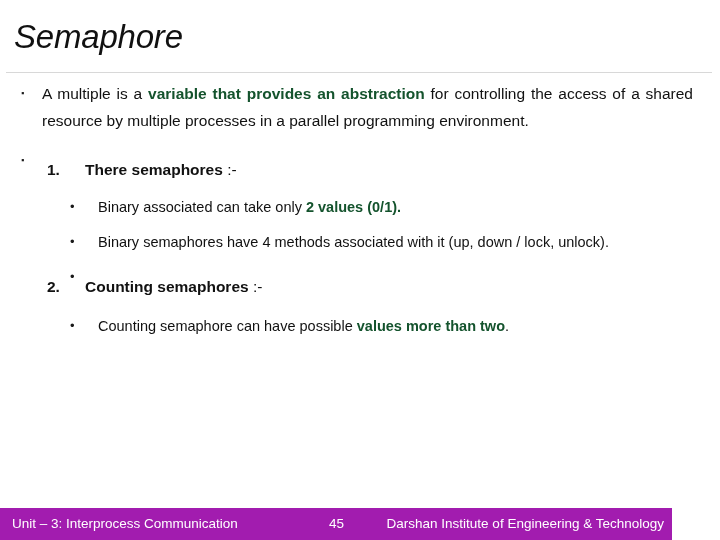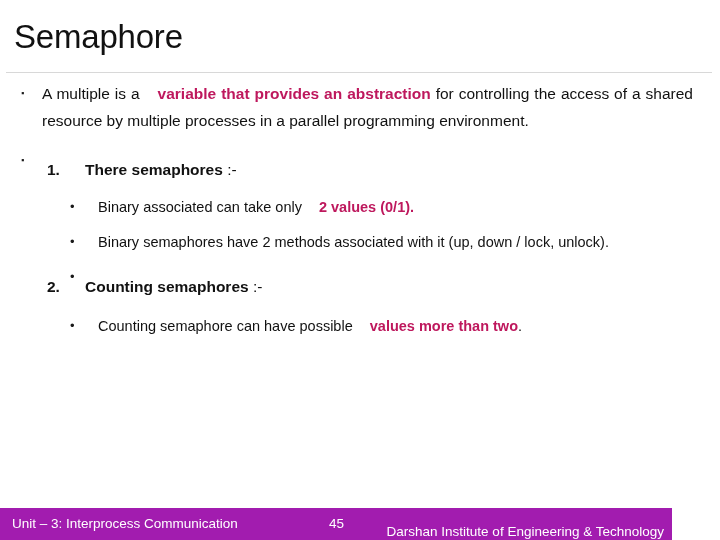--- a/index.html
+++ b/index.html
@@ -32,20 +32,21 @@
   .slide-title {
     position: absolute;
     left: 14px;
     top: 17px;
     font-size: 33px;
     line-height: 40px;
     font-weight: 400;
     letter-spacing: -0.2px;
     color: #111111;
     white-space: nowrap;
+    font-style: italic;
   }
   .title-rule {
     position: absolute;
     left: 6px;
     top: 72px;
     width: 706px;
     height: 1px;
     background: #d8d8d8;
   }
 
@@ -117,23 +118,22 @@
     width: 16px;
     font-size: 13px;
     line-height: 26px;
     color: #1a1a1a;
   }
   .sp-9  { height: 9px; }
   .sp-11 { height: 11px; }
   .sp-13 { height: 13px; }
 
   .red {
-    color: #be185d;
+    color: #14532d;
     font-weight: bold;
-    margin-left: 13px;
   }
 
   
   .footer {
     position: absolute;
     left: 0;
     top: 508px;
     width: 672px;
     height: 32px;
     background: #a21caf;
@@ -155,21 +155,20 @@
     line-height: 18px;
     white-space: nowrap;
   }
   .footer-right {
     position: absolute;
     right: 8px;
     top: 7px;
     font-size: 13.5px;
     line-height: 18px;
     white-space: nowrap;
-    margin-top: 8px;
   }
 </style>
 </head>
 <body>
 
 <div class="slide">
 
   <div class="title-area">
     <div class="slide-title">Semaphore</div>
     <div class="title-rule"></div>
@@ -195,21 +194,21 @@
 
     <div class="sp-11"></div>
 
     <div class="lvl3">
       <span class="marker">•</span><span>Binary associated can take only </span><span class="red">2 values (0/1).</span>
     </div>
 
     <div class="sp-9"></div>
 
     <div class="lvl3">
-      <span class="marker">•</span><span>Binary semaphores have 2 methods associated with it (up, down / lock, unlock).</span>
+      <span class="marker">•</span><span>Binary semaphores have 4 methods associated with it (up, down / lock, unlock).</span>
     </div>
 
     <div class="sp-9"></div>
 
     <div class="lvl3">
       <span class="marker">•</span>
     </div>
 
     <div class="sp-9"></div>
 

